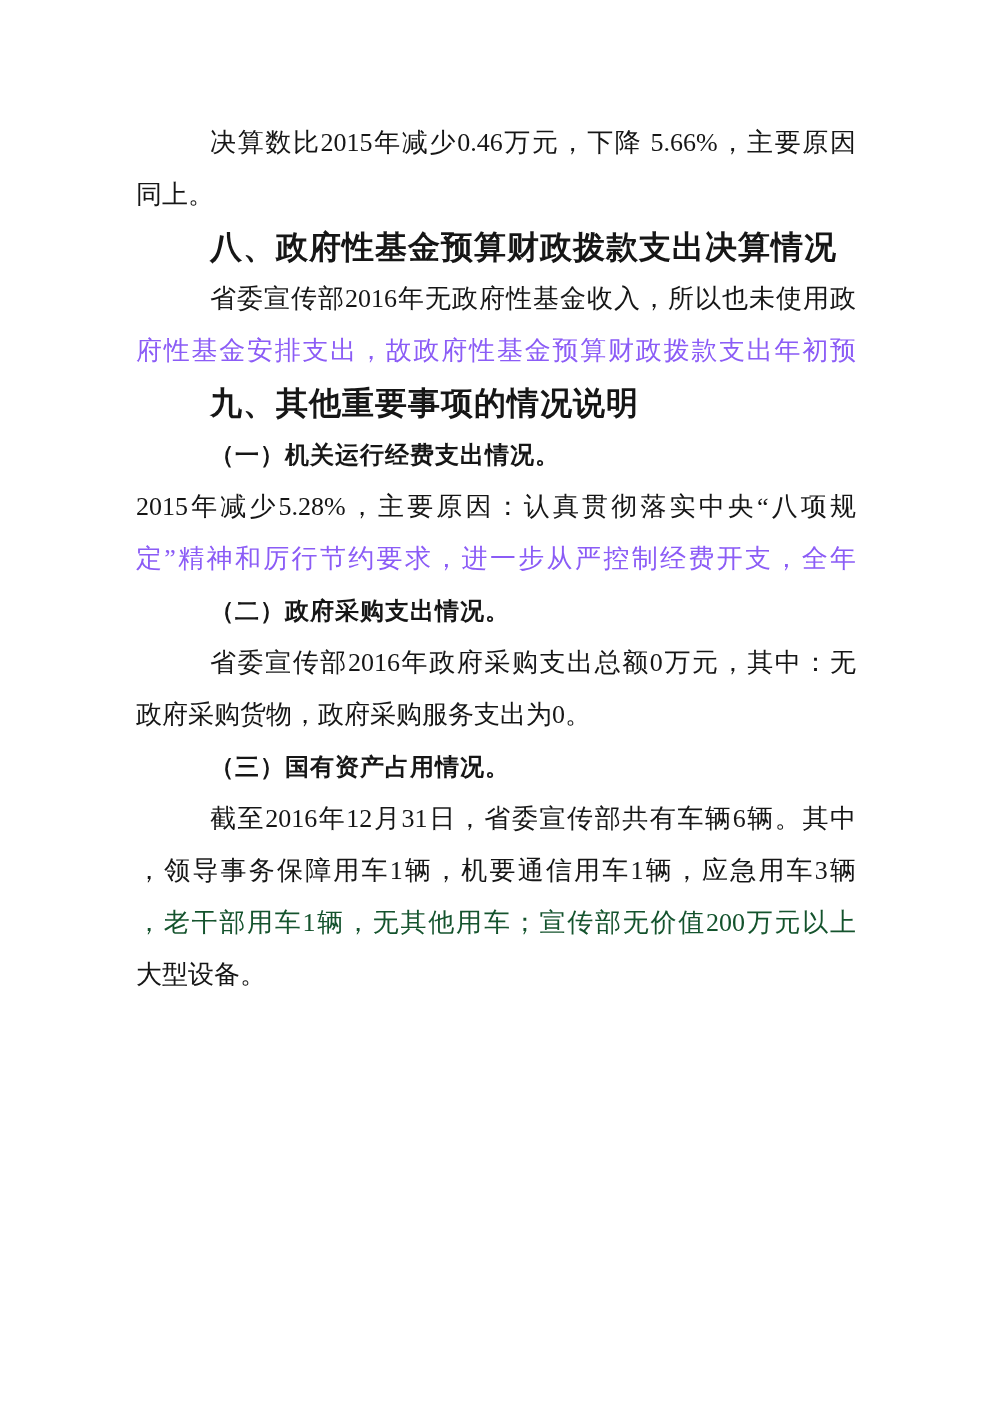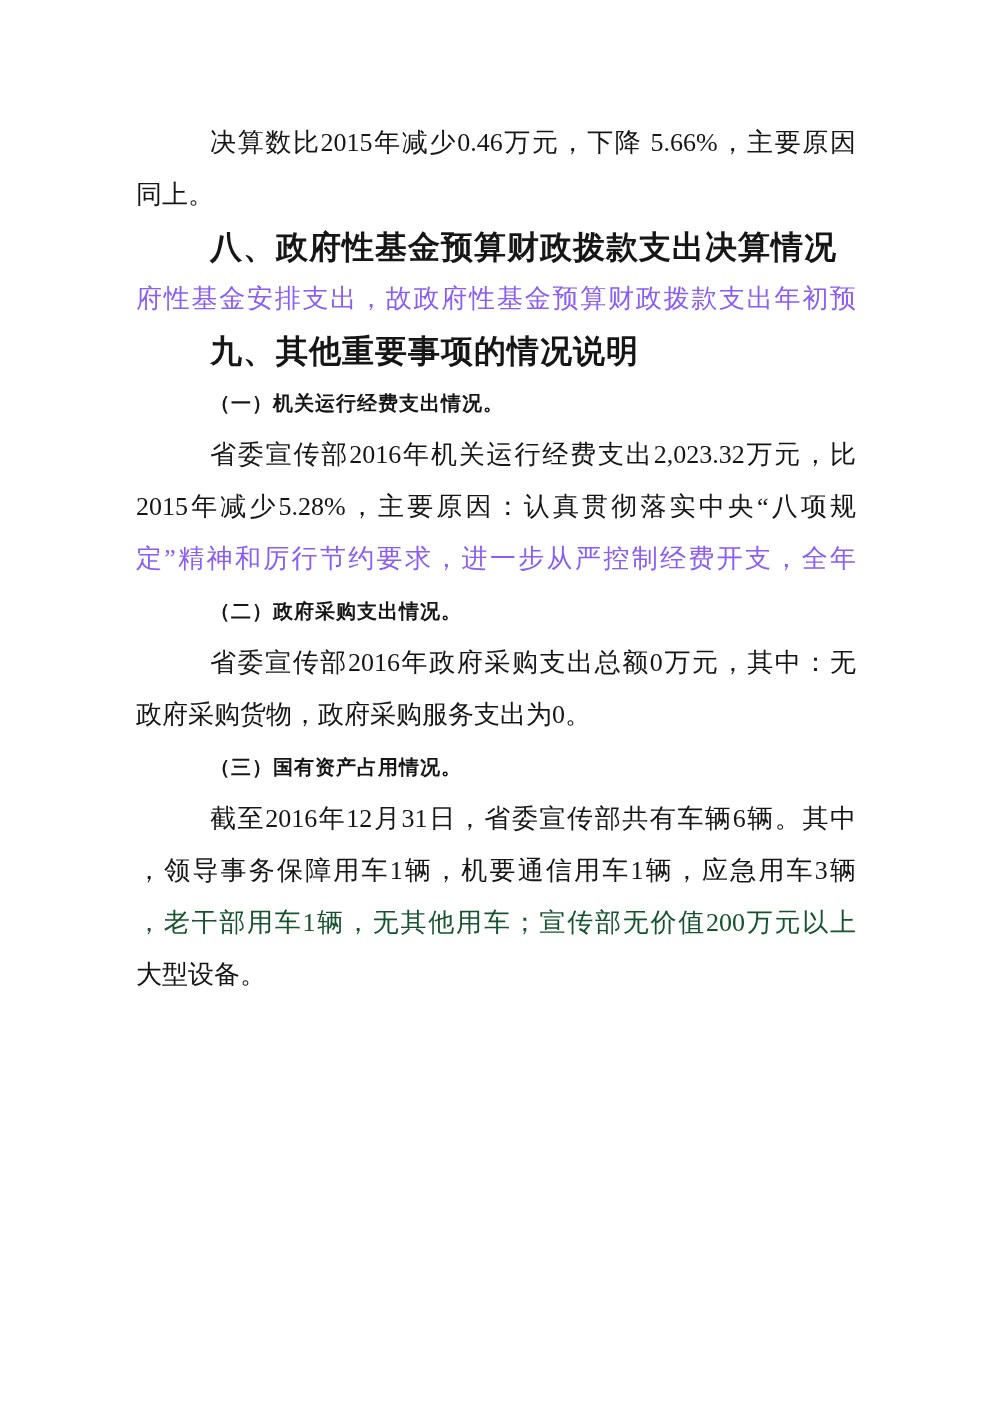--- a/index.html
+++ b/index.html
@@ -38,37 +38,37 @@
     text-justify: inter-character;
   }
   .line.heading-sans {
     font-weight: 700;
     font-size: 32px;
     font-family: "Liberation Sans", "DejaVu Sans", sans-serif;
     letter-spacing: 1px;
   }
   .line.heading-kai {
     font-weight: 700;
-    font-size: 20px;
+    font-size: 24px;
     font-family: "Liberation Serif", "DejaVu Serif", serif;
     letter-spacing: 1px;
   }
 </style>
 </head>
 <body>
 
 <div class="page" style="background: rgb(255, 255, 255);">
   <div class="content">
       <div class="line body indent justify" style="color: rgb(22, 22, 22);">决算数比2015年减少0.46万元，下降 5.66%，主要原因</div>
       <div class="line body" style="color: rgb(22, 22, 22);">同上。</div>
       <div class="line heading-sans indent" style="color: rgb(22, 22, 22);">八、政府性基金预算财政拨款支出决算情况说明</div>
+      <div class="line body indent justify" style="color: rgb(22, 22, 22);">省委宣传部2016年无政府性基金收入，所以也未使用政</div>
       <div class="line body justify" style="color: #8b5cf6;">府性基金安排支出，故政府性基金预算财政拨款支出年初预</div>
       <div class="line heading-sans indent" style="color: rgb(22, 22, 22);">九、其他重要事项的情况说明</div>
       <div class="line heading-kai indent" style="color: rgb(22, 22, 22);">（一）机关运行经费支出情况。</div>
-      <div class="line body indent justify" style="color: rgb(22, 22, 22);">省委宣传部2016年机关运行经费支出2,023.32万元，比</div>
       <div class="line body justify" style="color: rgb(22, 22, 22);">2015年减少5.28%，主要原因：认真贯彻落实中央“八项规</div>
       <div class="line body justify" style="color: #8b5cf6;">定”精神和厉行节约要求，进一步从严控制经费开支，全年</div>
       <div class="line heading-kai indent" style="color: rgb(22, 22, 22);">（二）政府采购支出情况。</div>
       <div class="line body indent justify" style="color: rgb(22, 22, 22);">省委宣传部2016年政府采购支出总额0万元，其中：无</div>
       <div class="line body" style="color: rgb(22, 22, 22);">政府采购货物，政府采购服务支出为0。</div>
       <div class="line heading-kai indent" style="color: rgb(22, 22, 22);">（三）国有资产占用情况。</div>
       <div class="line body indent justify" style="color: rgb(22, 22, 22);">截至2016年12月31日，省委宣传部共有车辆6辆。其中</div>
       <div class="line body justify" style="color: rgb(22, 22, 22);">，领导事务保障用车1辆，机要通信用车1辆，应急用车3辆</div>
       <div class="line body justify" style="color: #14532d;">，老干部用车1辆，无其他用车；宣传部无价值200万元以上</div>
       <div class="line body" style="color: rgb(22, 22, 22);">大型设备。</div>

